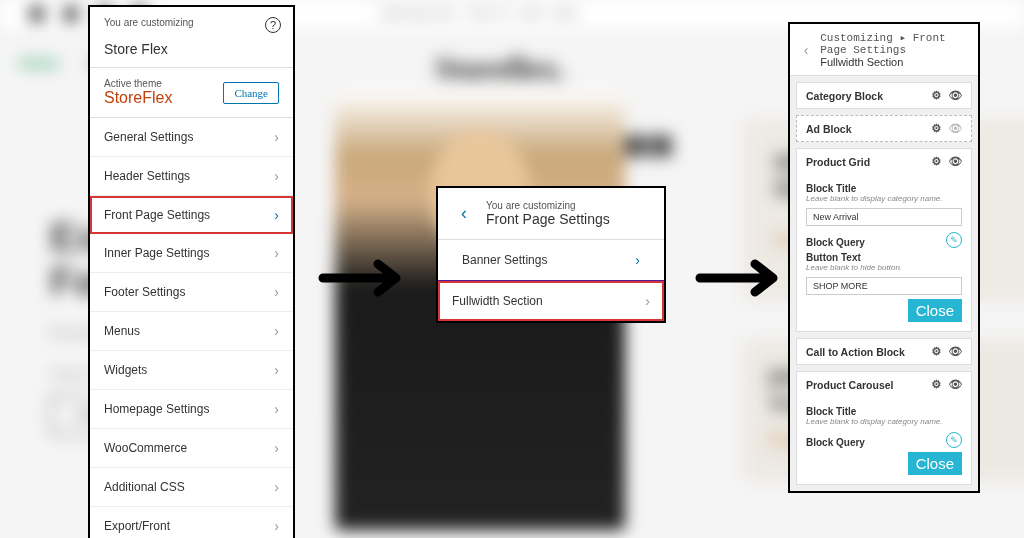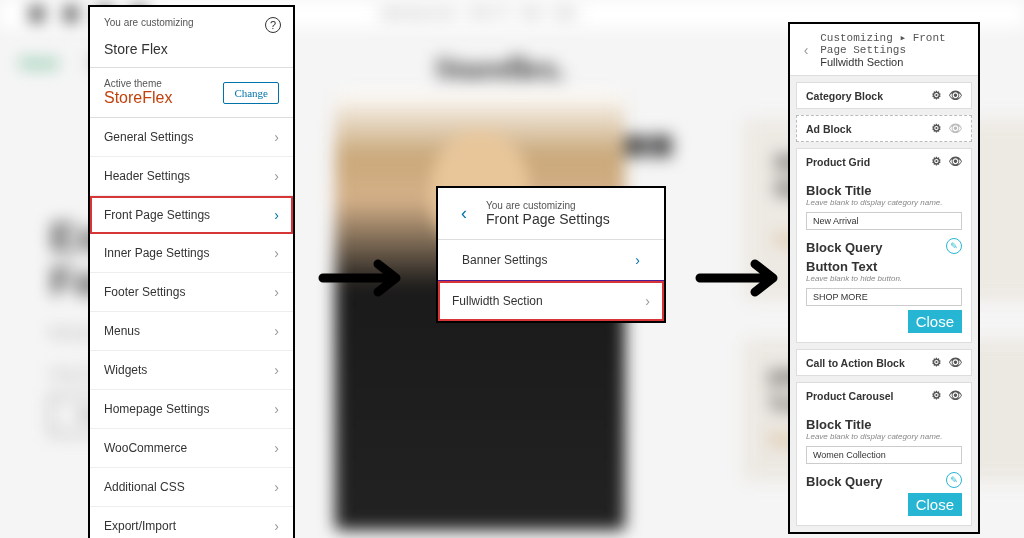--- a/index.html
+++ b/index.html
@@ -63,21 +63,21 @@
     .p3-header { display: flex; align-items: center; padding: 7px 10px; background: #fff; border-bottom: 1px solid #ddd; gap: 8px; }
     .p3-back { width: 18px; height: 18px; display: flex; align-items: center; justify-content: center; color: #999; font-size: 14px; cursor: pointer; }
     .p3-h-text .sub { font-size: 11px; color: #555; font-family: Liberation Mono, monospace; }
     .p3-h-text .title { font-size: 11px; color: #333; }
     .p3-block { margin: 6px; background: #fff; border: 1px solid #ddd; }
     .p3-block.dashed { border: 1px dashed #bbb; }
     .p3-block-head { display: flex; justify-content: space-between; align-items: center; padding: 6px 9px; font-size: 10.5px; font-weight: 600; color: #333; }
     .p3-icons { display: flex; gap: 6px; align-items: center; }
     .p3-icon { width: 13px; height: 13px; display: flex; align-items: center; justify-content: center; color: #555; font-size: 11px; }
     .p3-body { padding: 5px 9px 9px; }
-    .p3-field-lbl { font-size: 13px; font-weight: 600; color: #333; margin-top: 4px; }
+    .p3-field-lbl { font-size: 10px; font-weight: 600; color: #333; margin-top: 4px; }
     .p3-field-hint { font-size: 8px; font-style: italic; color: #888; margin-bottom: 3px; }
     .p3-input { width: 100%; border: 1px solid #ccc; padding: 3px 6px; font-size: 9px; color: #333; }
     .p3-row { display: flex; justify-content: space-between; align-items: center; margin-top: 6px; }
     .p3-pencil { width: 16px; height: 16px; border: 1px solid #26b6d4; border-radius: 50%; display: flex; align-items: center; justify-content: center; color: #26b6d4; font-size: 9px; }
     .p3-close { background: #26b6d4; color: #fff; font-size: 15px; padding: 3px 8px; margin-top: 4px; float: right; cursor: pointer; }
     .p3-close-wrap::after { content: ''; display: block; clear: both; }
   </style>
 </head>
 <body>
 
@@ -166,21 +166,21 @@
   </div>
   <div class="p1-item">
     <span>WooCommerce</span>
     <span class="chevron">›</span>
   </div>
   <div class="p1-item">
     <span>Additional CSS</span>
     <span class="chevron">›</span>
   </div>
   <div class="p1-item">
-    <span>Export/Import</span>
+    <span>Export/Front</span>
     <span class="chevron">›</span>
   </div>
 </div>
 
 <div class="arrow1">
   <svg class="arrow-svg" viewBox="0 0 95 45">
       <path d="M5 22 L70 22 M60 8 L78 22 L60 36" stroke="#000" stroke-width="9" fill="none" stroke-linecap="round" stroke-linejoin="round"></path>
     </svg>
 </div>
 
@@ -276,21 +276,20 @@
     <div class="p3-block-head">
       <span>Product Carousel</span>
       <span class="p3-icons">
         <span class="p3-icon">⚙</span>
         <span class="p3-icon">👁</span>
       </span>
     </div>
     <div class="p3-body">
       <div class="p3-field-lbl">Block Title</div>
       <div class="p3-field-hint">Leave blank to display category name.</div>
-      <input class="p3-input" value="Women Collection" style="">
       <div class="p3-row">
         <div class="p3-field-lbl">Block Query</div>
         <span class="p3-pencil">✎</span>
       </div>
       <div class="p3-close-wrap">
           <span class="p3-close">Close</span>
         </div>
     </div>
   </div>
 </div>

